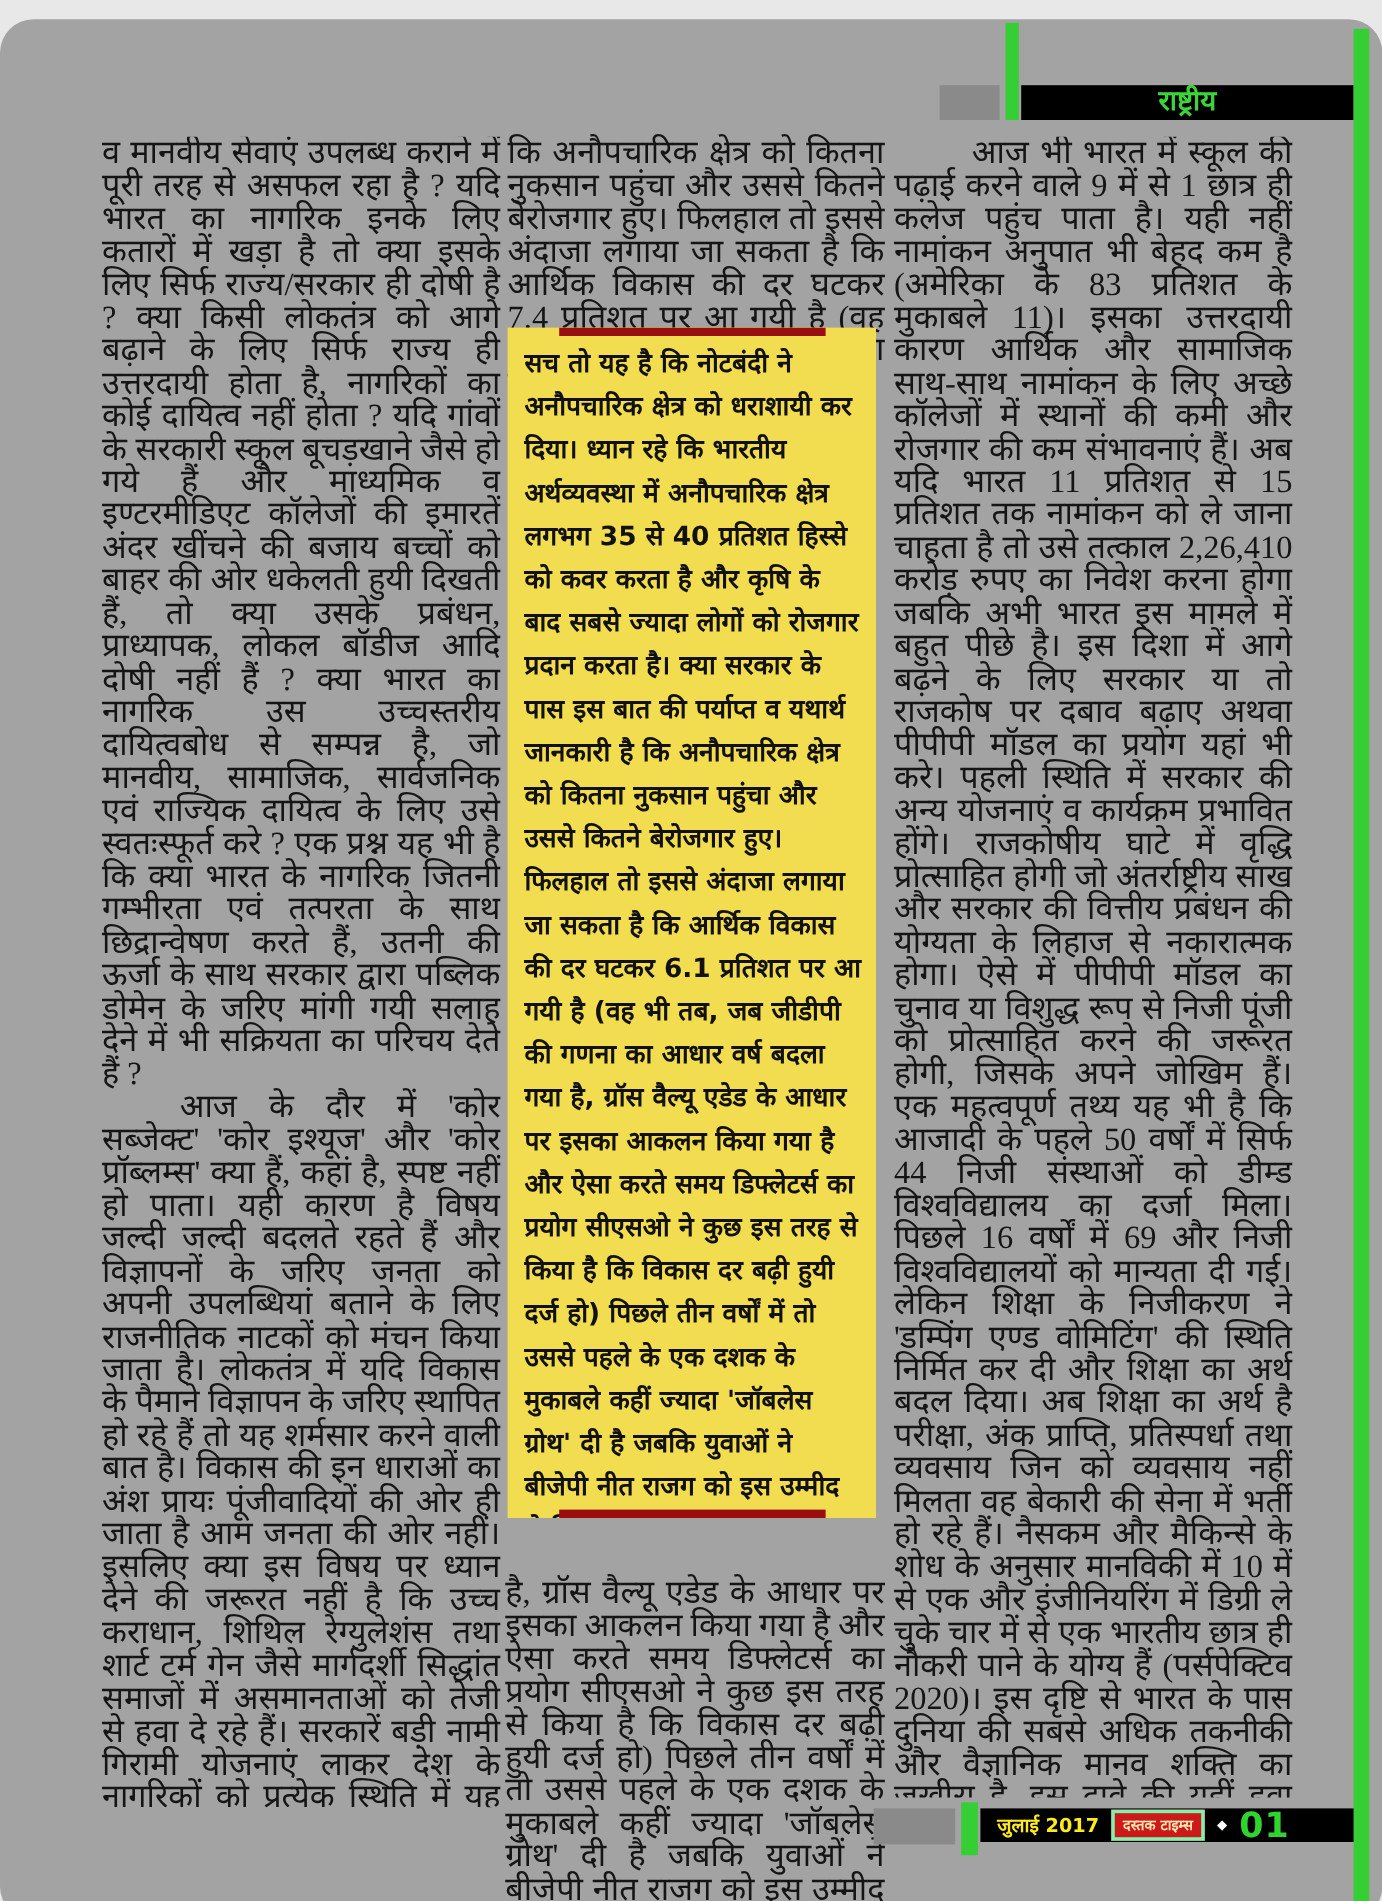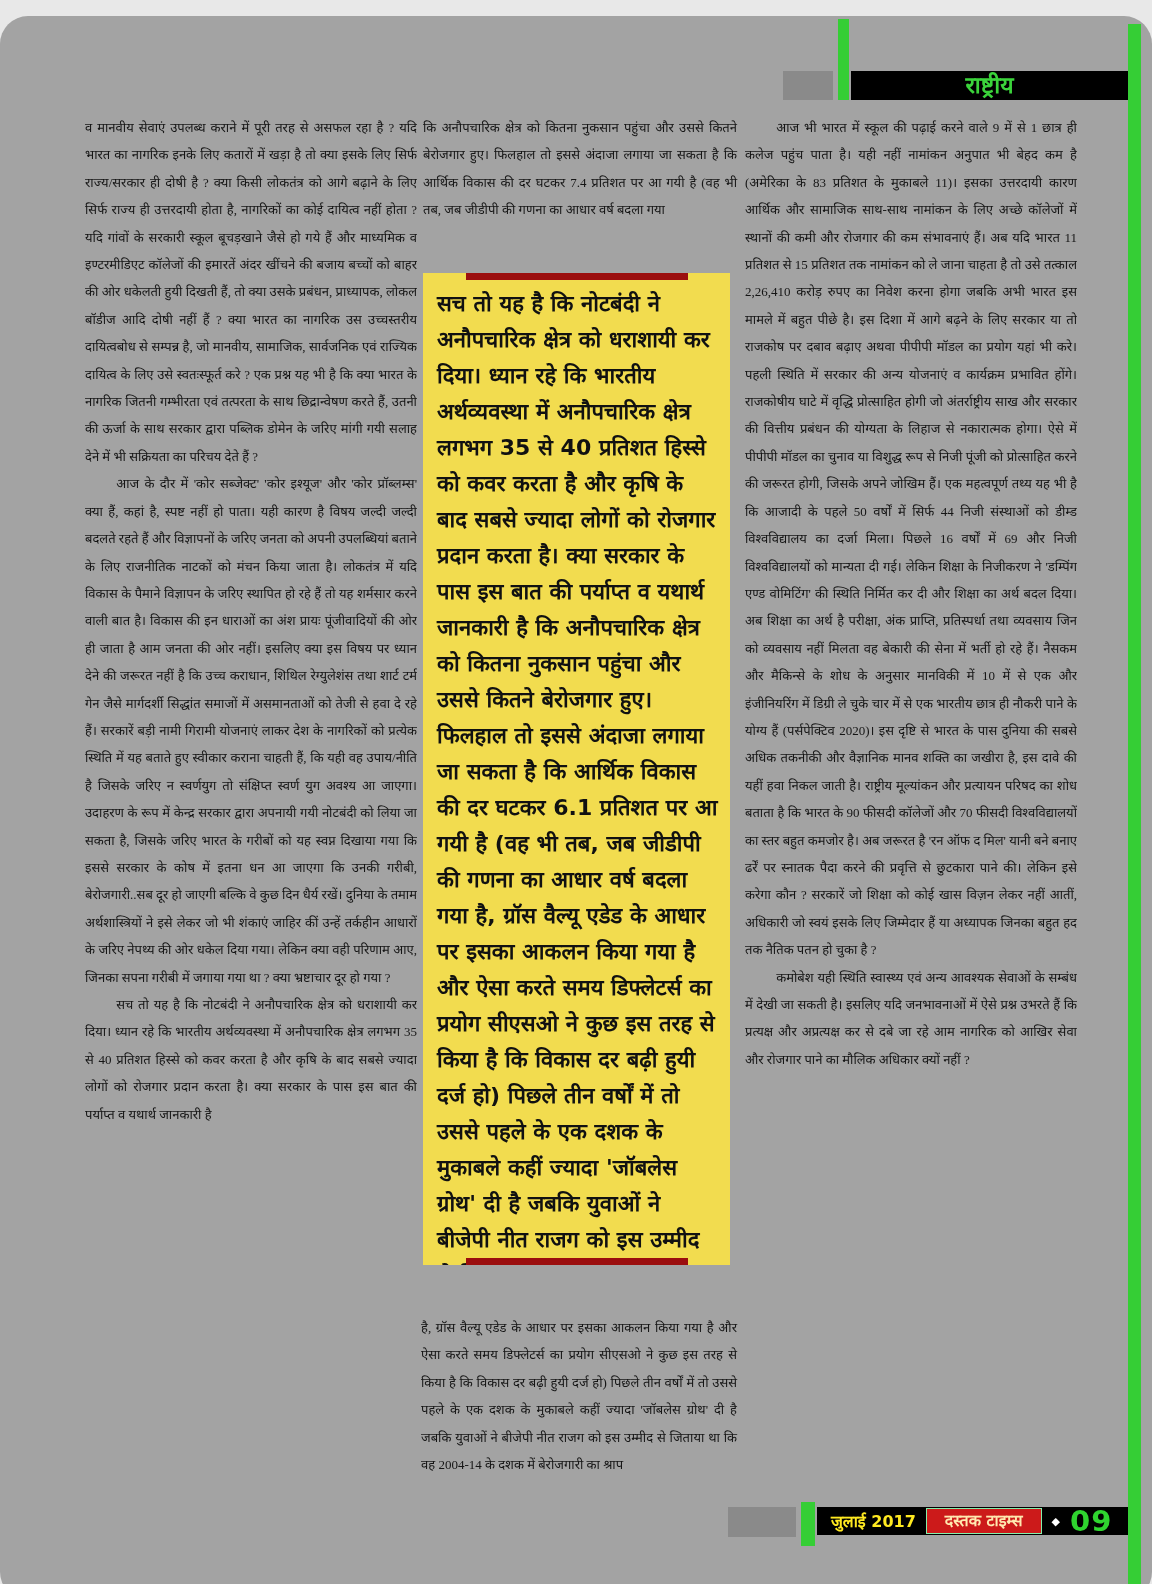--- a/index.html
+++ b/index.html
@@ -17,21 +17,21 @@
   }
   .hdr-black span{
     color:#3bd43b;font-size:23px;font-weight:bold;
     font-family:"DejaVu Sans","Liberation Sans",sans-serif;line-height:1;
   }
   
   .edge-strip{position:absolute;left:1128px;top:8px;width:13px;height:1564px;background:#35ce35;}
   
   .col{
     position:absolute;text-align:justify;
-    font-size:13px;line-height:27.4px;letter-spacing:0;
+    font-size:27px;line-height:27.4px;letter-spacing:0;
   }
   .col p{margin:0;}
   .col p.ind{text-indent:2.4em;}
   .col-left{left:85px;top:98px;width:332px;height:1392px;overflow:hidden;}
   .col-mid-top{left:423px;top:98px;width:314px;}
   .col-mid-bottom{left:421px;top:1298px;width:316px;}
   .col-right{left:745px;top:98px;width:332px;height:1384px;overflow:hidden;}
   
   .pull-quote{
     position:absolute;left:423px;top:257px;width:307px;height:992px;
@@ -54,23 +54,23 @@
   .ftr-green{position:absolute;left:801px;top:1486px;width:14px;height:44px;background:#35ce35;}
   .ftr-black{
     position:absolute;left:817px;top:1491px;width:311px;height:28px;background:#000;
     display:flex;align-items:center;gap:10px;padding:0;box-sizing:border-box;
   }
   .ftr-date{
     margin-left:14px;color:#ffe920;font-weight:bold;font-size:16px;
     font-family:"DejaVu Sans","Liberation Sans",sans-serif;white-space:nowrap;
   }
   .ftr-logo{
-    background:#cc1a1a;border:1px solid #86efac;color:#ffe9b0;
+    background:#cc1a1a;border:3px solid #86efac;color:#ffe9b0;
     font-family:"DejaVu Sans","Liberation Sans",sans-serif;
-    font-weight:bold;font-size:16px;line-height:1;padding:4px 18px;white-space:nowrap;
+    font-weight:bold;font-size:12px;line-height:1;padding:4px 7px;white-space:nowrap;
   }
   .ftr-diamond{color:#fff;font-size:11px;line-height:1;}
   .ftr-page{
     color:#2fd42f;font-weight:bold;font-size:29px;line-height:1;
     font-family:"DejaVu Sans","Liberation Sans",sans-serif;letter-spacing:1px;
   }
 </style>
 </head>
 <body>
 
@@ -108,16 +108,16 @@
     <p class="ind">आज भी भारत में स्कूल की पढ़ाई करने वाले 9 में से 1 छात्र ही कलेज पहुंच पाता है। यही नहीं नामांकन अनुपात भी बेहद कम है (अमेरिका के 83 प्रतिशत के मुकाबले 11)। इसका उत्तरदायी कारण आर्थिक और सामाजिक साथ-साथ नामांकन के लिए अच्छे कॉलेजों में स्थानों की कमी और रोजगार की कम संभावनाएं हैं। अब यदि भारत 11 प्रतिशत से 15 प्रतिशत तक नामांकन को ले जाना चाहता है तो उसे तत्काल 2,26,410 करोड़ रुपए का निवेश करना होगा जबकि अभी भारत इस मामले में बहुत पीछे है। इस दिशा में आगे बढ़ने के लिए सरकार या तो राजकोष पर दबाव बढ़ाए अथवा पीपीपी मॉडल का प्रयोग यहां भी करे। पहली स्थिति में सरकार की अन्य योजनाएं व कार्यक्रम प्रभावित होंगे। राजकोषीय घाटे में वृद्धि प्रोत्साहित होगी जो अंतर्राष्ट्रीय साख और सरकार की वित्तीय प्रबंधन की योग्यता के लिहाज से नकारात्मक होगा। ऐसे में पीपीपी मॉडल का चुनाव या विशुद्ध रूप से निजी पूंजी को प्रोत्साहित करने की जरूरत होगी, जिसके अपने जोखिम हैं। एक महत्वपूर्ण तथ्य यह भी है कि आजादी के पहले 50 वर्षों में सिर्फ 44 निजी संस्थाओं को डीम्ड विश्वविद्यालय का दर्जा मिला। पिछले 16 वर्षों में 69 और निजी विश्वविद्यालयों को मान्यता दी गई। लेकिन शिक्षा के निजीकरण ने 'डम्पिंग एण्ड वोमिटिंग' की स्थिति निर्मित कर दी और शिक्षा का अर्थ बदल दिया। अब शिक्षा का अर्थ है परीक्षा, अंक प्राप्ति, प्रतिस्पर्धा तथा व्यवसाय जिन को व्यवसाय नहीं मिलता वह बेकारी की सेना में भर्ती हो रहे हैं। नैसकम और मैकिन्से के शोध के अनुसार मानविकी में 10 में से एक और इंजीनियरिंग में डिग्री ले चुके चार में से एक भारतीय छात्र ही नौकरी पाने के योग्य हैं (पर्सपेक्टिव 2020)। इस दृष्टि से भारत के पास दुनिया की सबसे अधिक तकनीकी और वैज्ञानिक मानव शक्ति का जखीरा है, इस दावे की यहीं हवा निकल जाती है। राष्ट्रीय मूल्यांकन और प्रत्यायन परिषद का शोध बताता है कि भारत के 90 फीसदी कॉलेजों और 70 फीसदी विश्वविद्यालयों का स्तर बहुत कमजोर है। अब जरूरत है 'रन ऑफ द मिल' यानी बने बनाए ढर्रें पर स्नातक पैदा करने की प्रवृत्ति से छुटकारा पाने की। लेकिन इसे करेगा कौन ? सरकारें जो शिक्षा को कोई खास विज़न लेकर नहीं आतीं, अधिकारी जो स्वयं इसके लिए जिम्मेदार हैं या अध्यापक जिनका बहुत हद तक नैतिक पतन हो चुका है ?</p>
     <p class="ind"><span>कमोबेश यही स्थिति स्वास्थ्य एवं अन्य आवश्यक सेवाओं के सम्बंध में देखी जा सकती है। इसलिए यदि जनभावनाओं में ऐसे प्रश्न उभरते हैं कि प्रत्यक्ष और अप्रत्यक्ष कर से दबे जा रहे आम नागरिक को आखिर सेवा और रोजगार पाने का मौलिक अधिकार क्यों नहीं ?</span></p>
   </div>
 
   <div class="ftr-gray"></div>
   <div class="ftr-green"></div>
   <div class="ftr-black">
     <span class="ftr-date">जुलाई 2017</span>
     <span class="ftr-logo">दस्तक टाइम्स</span>
     <span class="ftr-diamond">◆</span>
-    <span class="ftr-page">09</span>
+    <span class="ftr-page">01</span>
   </div>
 
 </div>
 
 </body></html>

